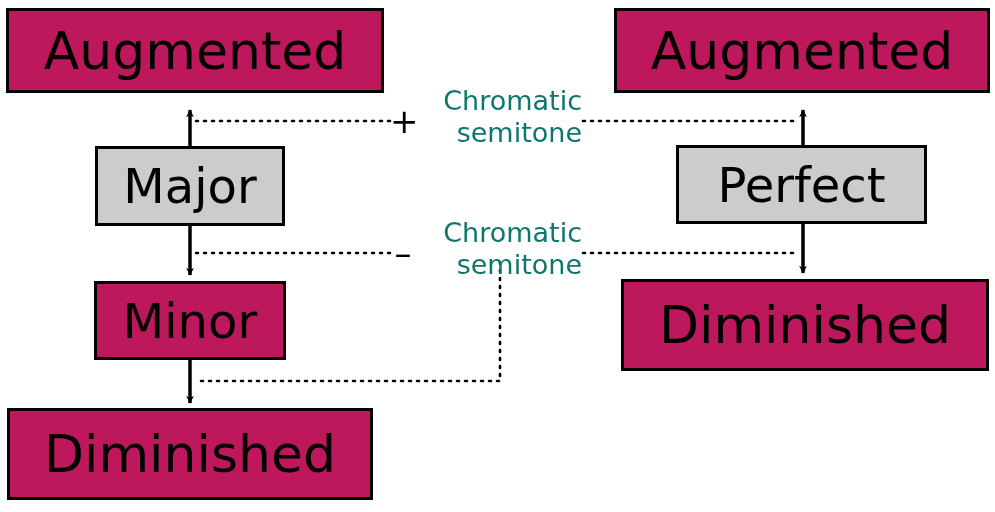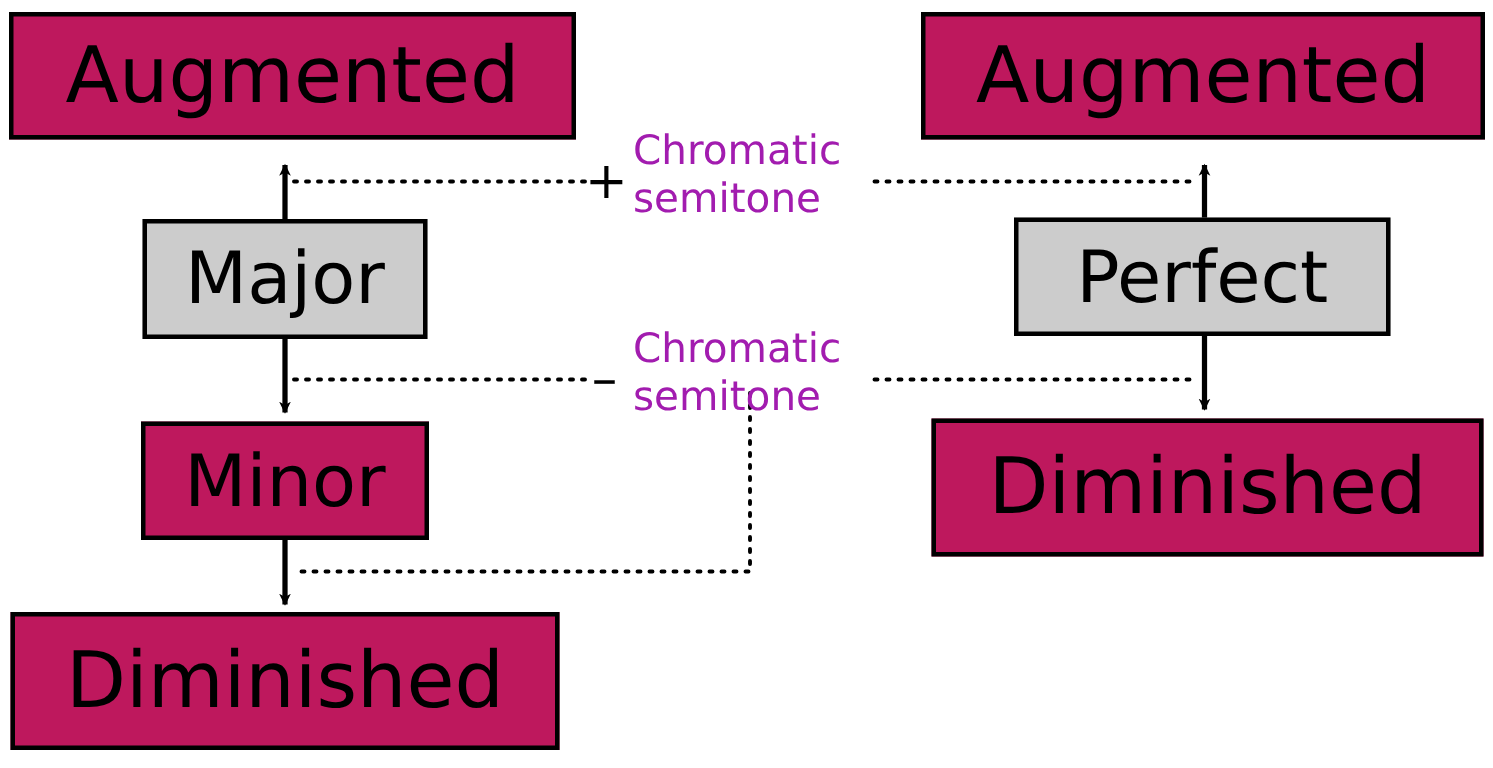--- a/index.html
+++ b/index.html
@@ -25,22 +25,22 @@
     justify-content: center;
     color: #000000;
     line-height: 1;
     white-space: nowrap;
   }
   .box.shaded {
     background: #cccccc;
   }
   .label {
     position: absolute;
-    color: #a21caf;
-    text-align: left;
+    color: #0f766e;
+    text-align: right;
     line-height: 1.12;
     white-space: nowrap;
   }
   .sign {
     position: absolute;
     color: #000000;
     text-align: center;
     line-height: 1;
   }
   svg.lines {

